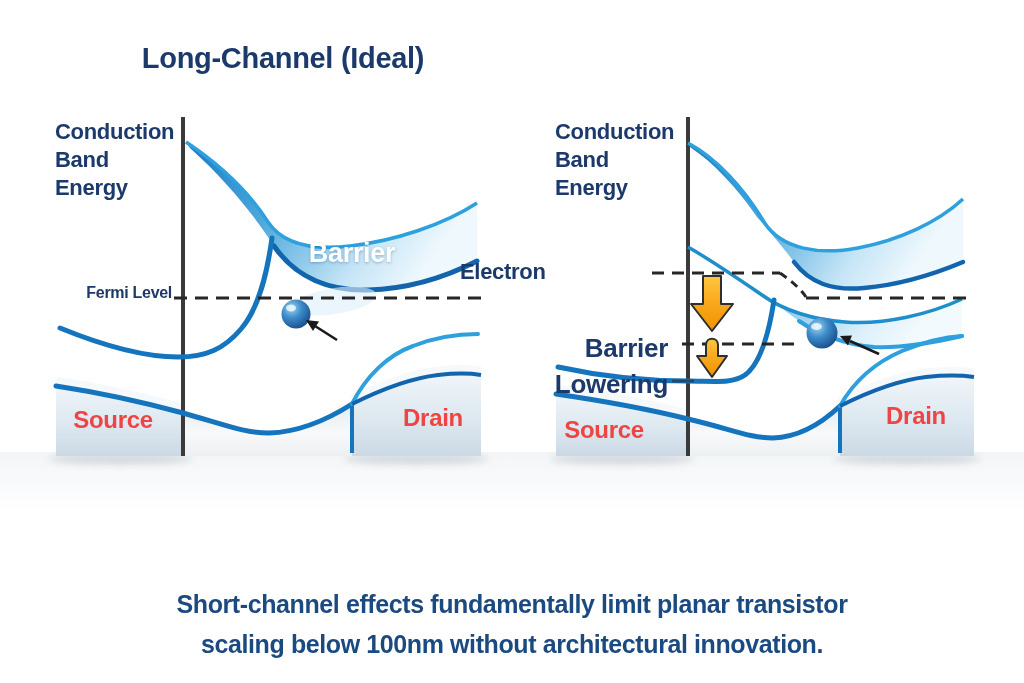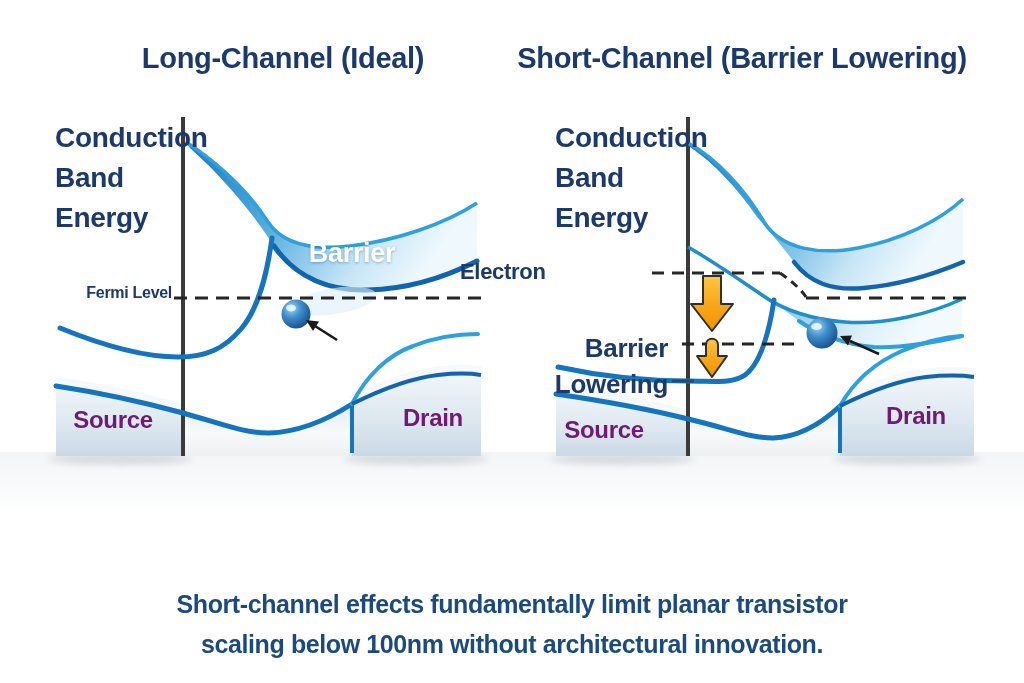--- a/index.html
+++ b/index.html
@@ -8,25 +8,25 @@
     font-family:"Liberation Sans", sans-serif;overflow:hidden;padding-left:18px;
   }
   .floor{
     position:absolute;left:0;top:452px;width:1024px;height:90px;
     background:linear-gradient(#e9edf0 0%, rgba(255,255,255,0) 70%);
     opacity:.55;pointer-events:none;
   }
   svg{position:absolute;left:0;top:0;}
   .lbl{position:absolute;color:#1b3a6b;font-weight:bold;letter-spacing:-0.3px;}
   .title{font-size:29px;text-align:center;}
-  .axis-label{font-size:28px;line-height:40px;white-space:pre-line;}
+  .axis-label{font-size:22px;line-height:28px;white-space:pre-line;}
   .fermi{font-size:16px;text-align:right;}
   .electron-lbl{font-size:22px;text-align:left;}
   .bl-lbl{font-size:26px;line-height:36px;text-align:right;white-space:pre-line;}
-  .block-lbl{font-size:24px;color:#701a75;text-align:center;}
+  .block-lbl{font-size:24px;color:#ef4444;text-align:center;}
   .barrier-lbl{
     font-size:27px;color:#ffffff;text-align:center;
     text-shadow:0 1px 3px rgba(10,70,130,.35);
   }
   .caption{
     position:absolute;left:0;top:537px;width:1024px;text-align:center;
     color:#1b4a80;font-size:25px;font-weight:bold;line-height:40px;
     letter-spacing:-0.4px;white-space:pre-line;margin-top:47px;
   }
 </style>
@@ -159,21 +159,20 @@
       <circle cx="822" cy="333" r="15.5" fill="url(#electronG)"></circle>
       <ellipse cx="816.5" cy="326.5" rx="5.4" ry="3.6" fill="#ffffff" opacity="0.75"></ellipse>
       <g>
         <line x1="879" y1="354" x2="850" y2="341" stroke="#1a1a1a" stroke-width="2.6"></line>
         <polygon points="840,336 852,335.5 848,345.5" fill="#1a1a1a"></polygon>
       </g>
     </g>
   </svg>
 
   <div class="lbl title" style="left:83px;top:42px;width:400px;">Long-Channel (Ideal)</div>
-  <div class="lbl title" style="left:512px;top:42px;width:460px;">Short-Channel (Barrier Lowering)</div>
 
   <div class="lbl axis-label" style="left:55px;top:118px;">Conduction
 Band
 Energy</div>
   <div class="lbl axis-label" style="left:555px;top:118px;">Conduction
 Band
 Energy</div>
 
   <div class="lbl fermi" style="left:30px;top:284px;width:142px;">Fermi Level</div>
 

